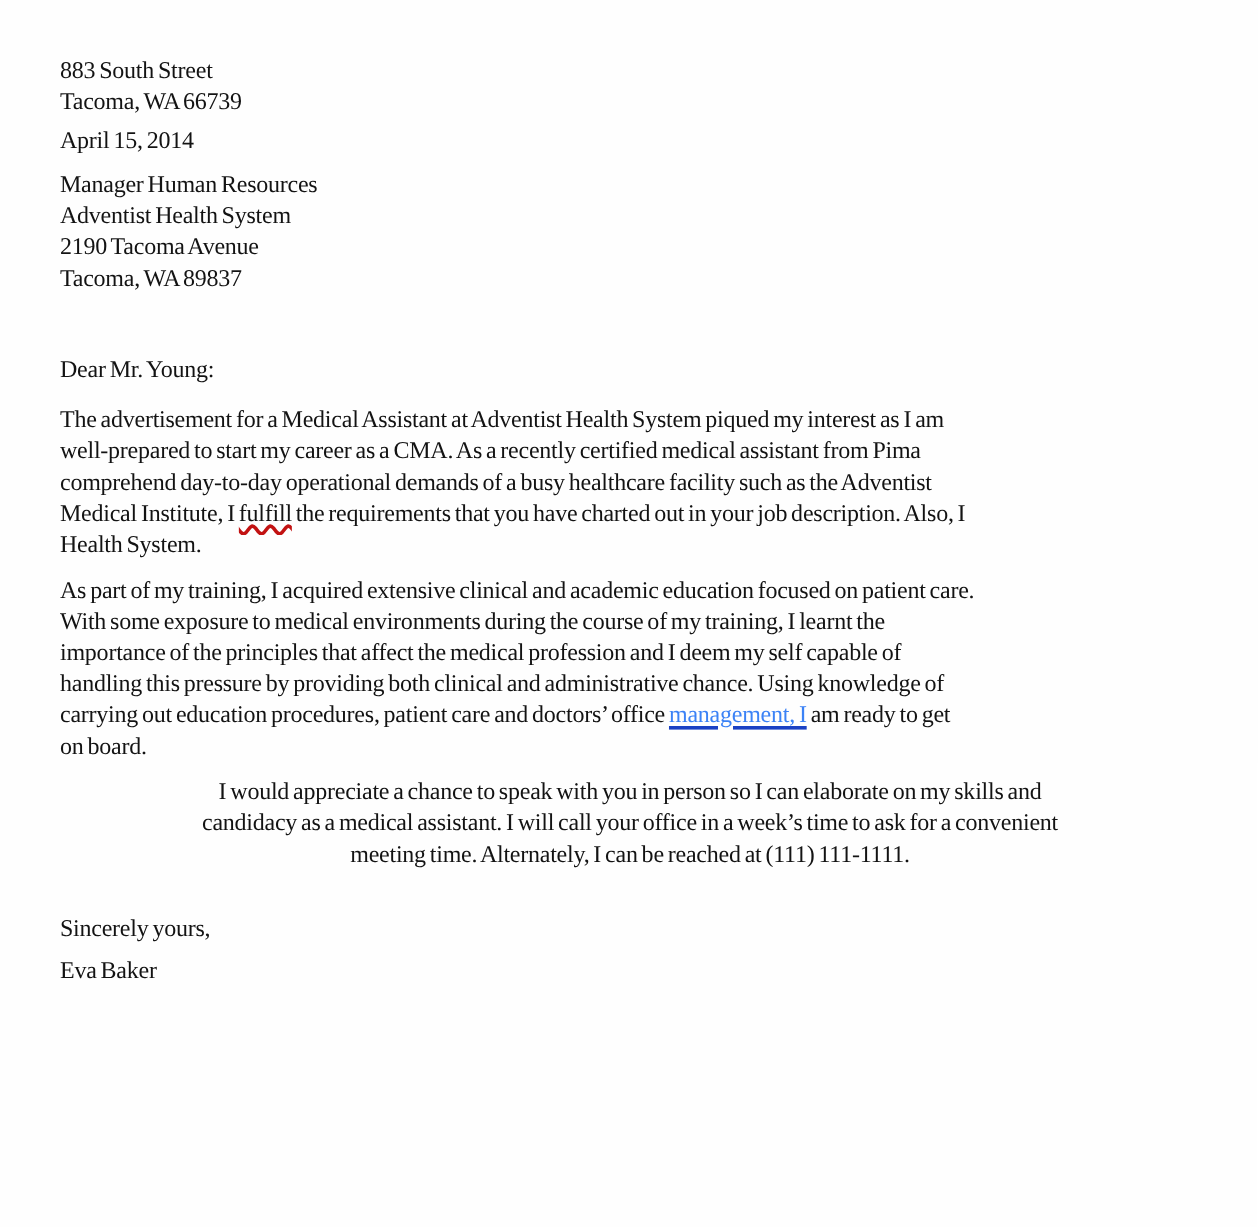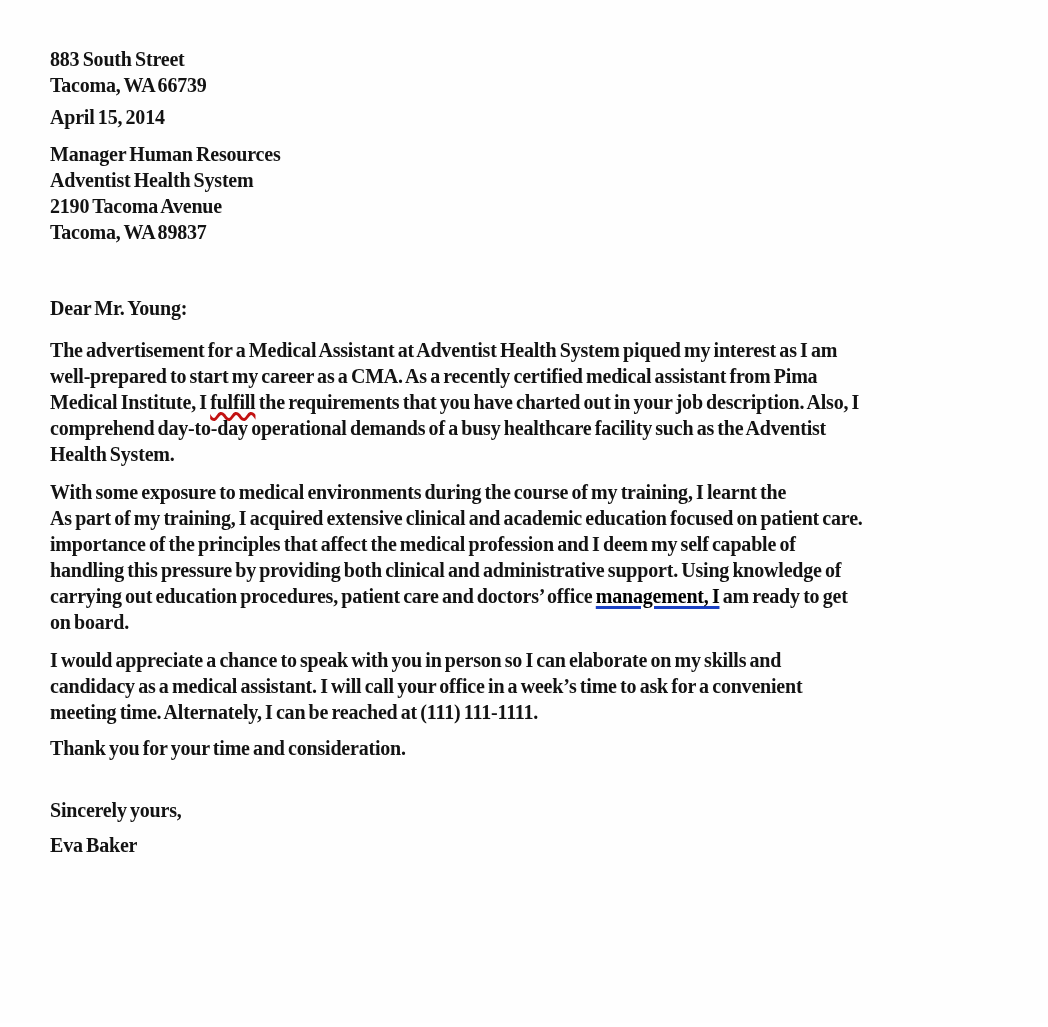--- a/index.html
+++ b/index.html
@@ -7,53 +7,53 @@
     padding: 0;
     background: #ffffff;
   }
   .page {
     position: relative;
     width: 1048px;
     height: 1023px;
     background: #fefefe;
     overflow: hidden;
     font-family: "Liberation Serif", serif;
-    font-weight: bold;
+    font-weight: normal;
     color: #131313;
     -webkit-font-smoothing: antialiased;
   }
   .letter {
     padding: 46px 48px 0 50px;
     font-size: 20px;
     line-height: 26px;
     letter-spacing: -0.2px;
     word-spacing: -1.5px;
   }
   .line {
     white-space: nowrap;
   }
   .block-sender       { margin-top: 0; }
   .block-date         { margin-top: 6px; }
   .block-recipient    { margin-top: 11px; }
   .block-salutation   { margin-top: 50px; }
   .paragraph          { margin-top: 16px; }
   .block-p2           { margin-top: 12px; }
-  .block-p3           { margin-top: 12px; }
+  .block-p3           { margin-top: 12px; text-align: center; }
   .block-thanks       { margin-top: 10px; }
   .block-valediction  { margin-top: 36px; }
   .block-signature    { margin-top: 9px; }
   .misspell {
     text-decoration: underline;
     text-decoration-style: wavy;
     text-decoration-color: #c21212;
     text-decoration-thickness: 2.5px;
     text-underline-offset: 3px;
   }
   .link-text {
-    color: #000000;
+    color: #3b82f6;
     text-decoration: underline;
     text-decoration-thickness: 2.5px;
     text-underline-offset: 3px;
     text-decoration-color: #1a41c4;
     cursor: pointer;
   }
 </style>
 </head>
 <body>
 
@@ -72,40 +72,39 @@
       <div class="line">Adventist Health System</div>
       <div class="line">2190 Tacoma Avenue</div>
       <div class="line">Tacoma, WA 89837</div>
     </div>
 
     <div class="block-salutation line">Dear Mr. Young:</div>
 
     <div class="paragraph">
       <div class="line">The advertisement for a Medical Assistant at Adventist Health System piqued my interest as I am</div>
       <div class="line">well-prepared to start my career as a CMA. As a recently certified medical assistant from Pima</div>
+      <div class="line">comprehend day-to-day operational demands of a busy healthcare facility such as the Adventist</div>
       <div class="line"><span>Medical Institute, I </span><span class="misspell">fulfill</span><span> the requirements that you have charted out in your job description. Also, I</span></div>
-      <div class="line">comprehend day-to-day operational demands of a busy healthcare facility such as the Adventist</div>
       <div class="line">Health System.</div>
     </div>
 
     <div class="paragraph block-p2">
+      <div class="line">As part of my training, I acquired extensive clinical and academic education focused on patient care.</div>
       <div class="line">With some exposure to medical environments during the course of my training, I learnt the</div>
-      <div class="line">As part of my training, I acquired extensive clinical and academic education focused on patient care.</div>
       <div class="line">importance of the principles that affect the medical profession and I deem my self capable of</div>
-      <div class="line">handling this pressure by providing both clinical and administrative support. Using knowledge of</div>
+      <div class="line">handling this pressure by providing both clinical and administrative chance. Using knowledge of</div>
       <div class="line"><span>carrying out education procedures, patient care and doctors’ office </span><span class="link-text">management, I</span><span> am ready to get</span></div>
       <div class="line">on board.</div>
     </div>
 
     <div class="paragraph block-p3">
       <div class="line">I would appreciate a chance to speak with you in person so I can elaborate on my skills and</div>
       <div class="line">candidacy as a medical assistant. I will call your office in a week’s time to ask for a convenient</div>
       <div class="line">meeting time. Alternately, I can be reached at (111) 111-1111.</div>
     </div>
 
-    <div class="block-thanks line">Thank you for your time and consideration.</div>
 
     <div class="block-valediction line">Sincerely yours,</div>
 
     <div class="block-signature line">Eva Baker</div>
 
   </div>
 </div>
 
 </body></html>

